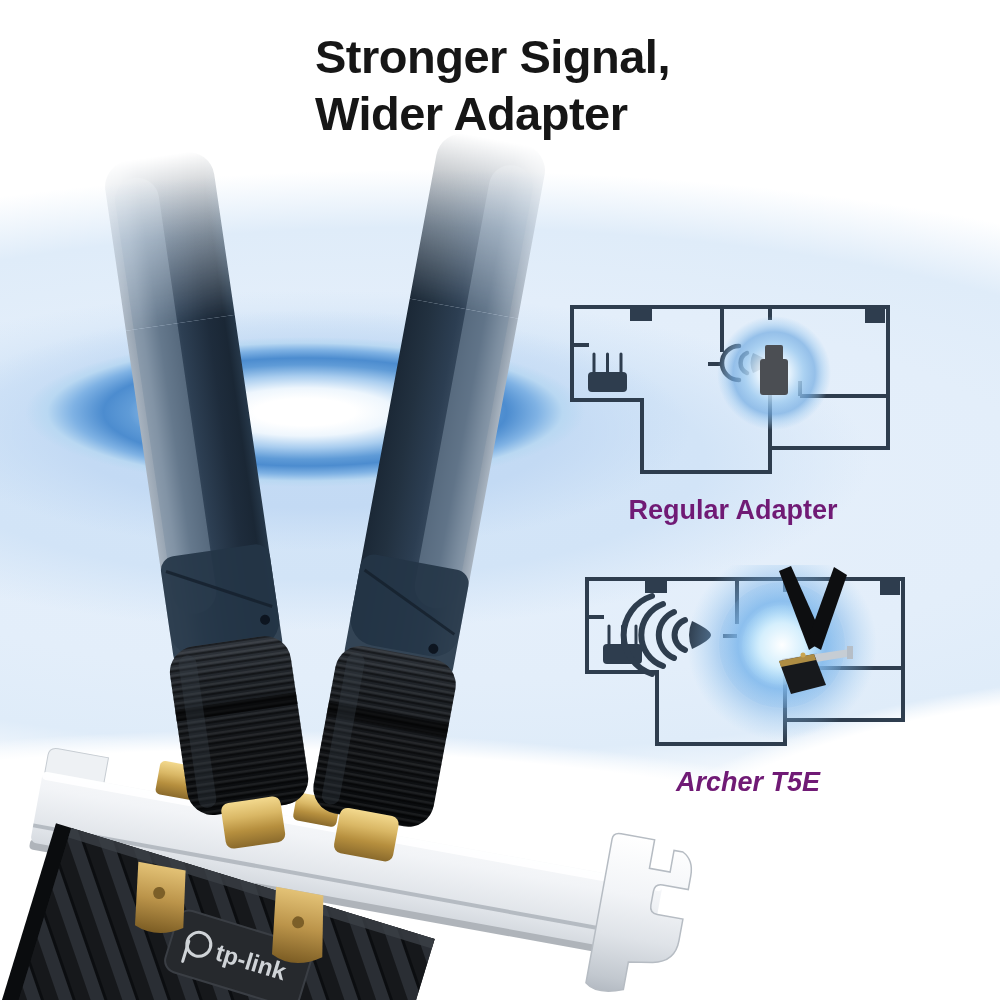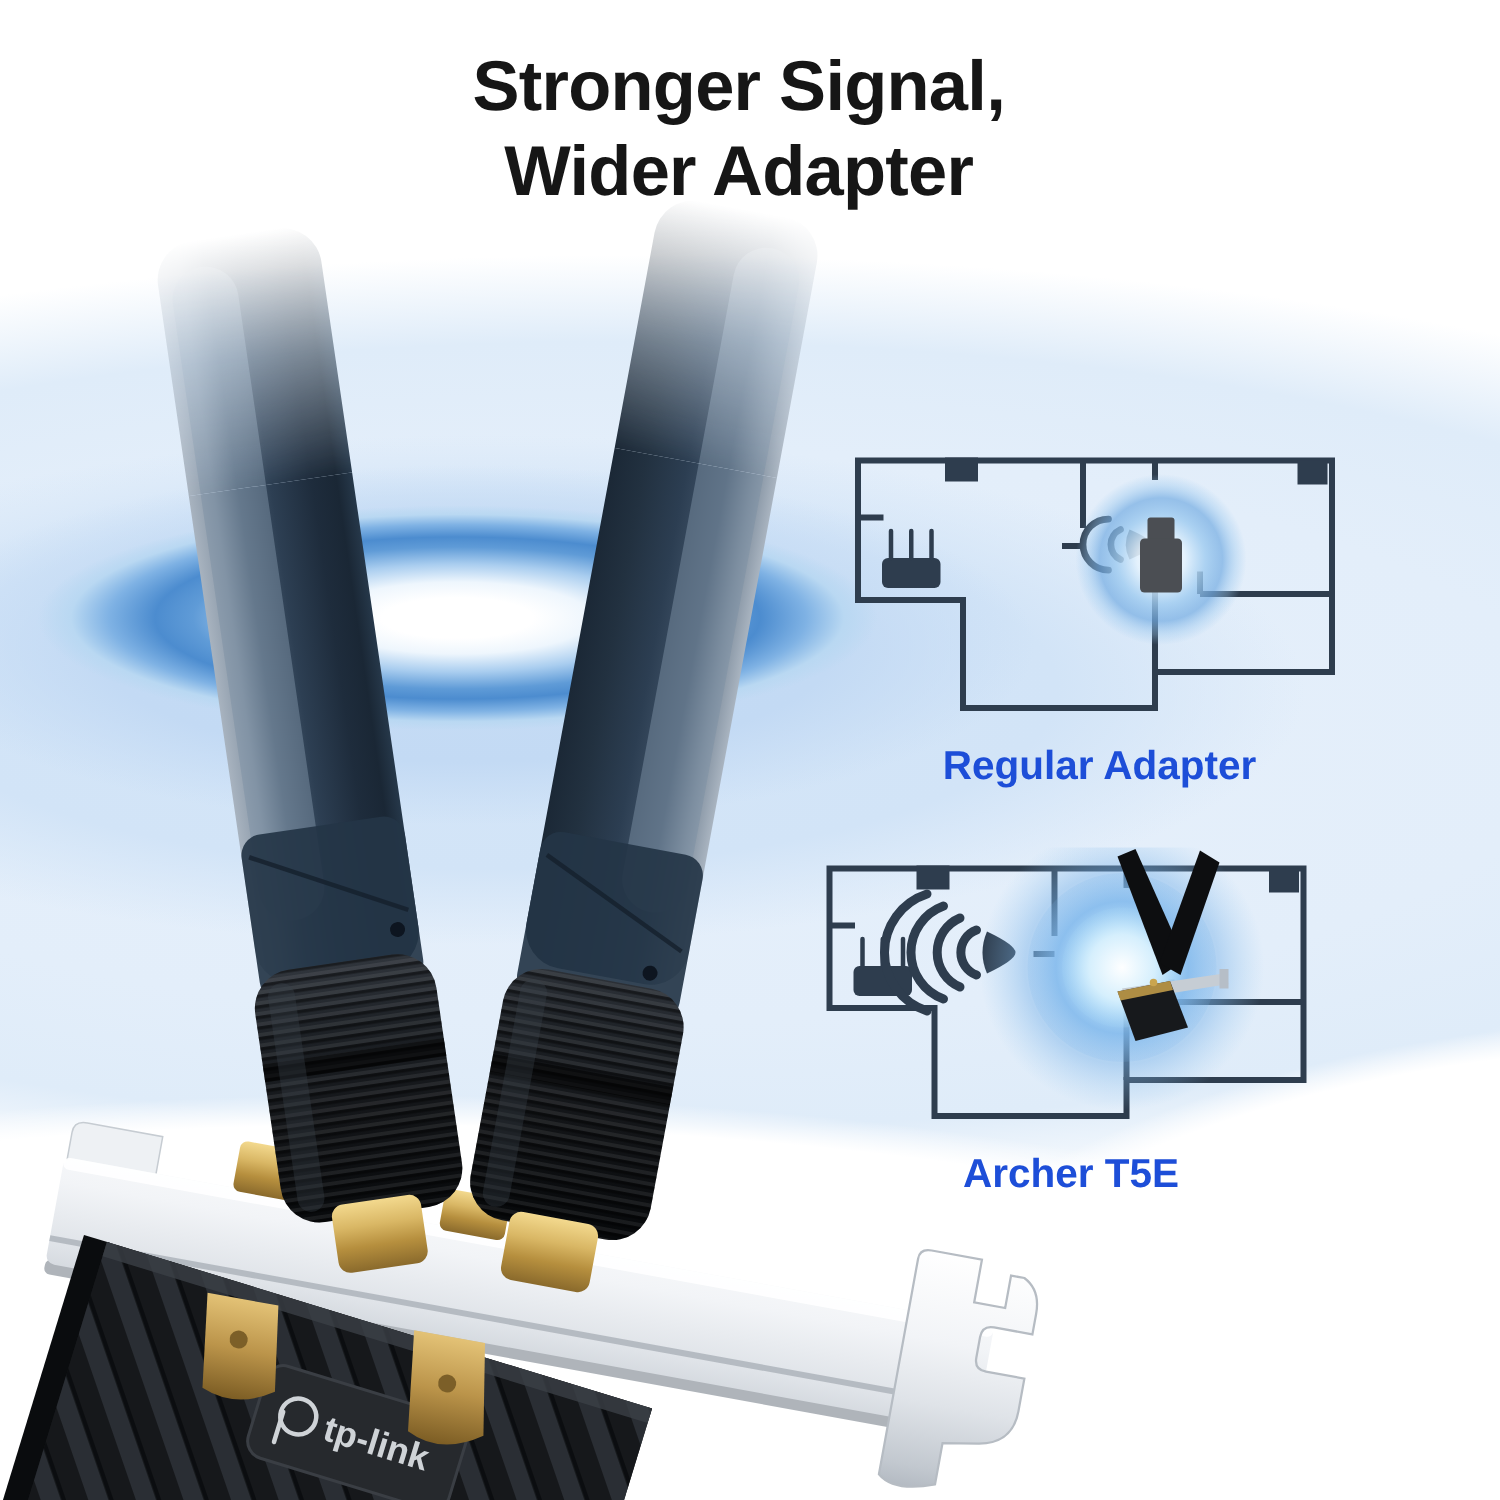--- a/index.html
+++ b/index.html
@@ -13,25 +13,25 @@
     background:radial-gradient(closest-side,#d5e6f8 0%,#d2e4f7 70%,rgba(210,228,247,0) 100%);}
   .bandC{left:-70px;top:310px;width:760px;height:240px;
     background:radial-gradient(closest-side,#c6dcf5 0%,#c3daf4 65%,rgba(195,218,244,0) 100%);}
   .coreRipple{left:25px;top:337px;width:560px;height:150px;
     background:radial-gradient(closest-side,#ffffff 0%,#ffffff 18%,#eef6fd 32%,#a9cdef 48%,#5f9bd7 63%,#4c8ccf 72%,#7fb2e4 83%,#b9d8f2 92%,rgba(185,216,242,0) 100%);}
   .whiteL{left:-1000px;top:730px;width:2500px;height:1000px;
     background:radial-gradient(closest-side,#ffffff 0%,#ffffff 96%,rgba(255,255,255,0) 100%);}
   .whiteR{left:420px;top:680px;width:1400px;height:940px;
     background:radial-gradient(closest-side,#ffffff 0%,#ffffff 96%,rgba(255,255,255,0) 100%);}
   .title{left:315px;top:28px;color:#161616;font-weight:bold;font-size:47px;
-    line-height:1.22;letter-spacing:-0.5px;text-align:center;}
+    line-height:1.22;letter-spacing:-0.5px;}
   .diagram{width:340px;}
-  .diagram .label{margin-top:2px;text-align:center;font-size:27px;font-weight:600;color:#1d4ed8;}
+  .diagram .label{margin-top:2px;text-align:center;font-size:27px;font-weight:600;color:#701a75;}
   .dg-regular{left:563px;top:293px;}
-  .dg-archer{left:544px;top:565px;}
+  .dg-archer{left:578px;top:565px;font-style:italic;}
   svg{display:block;}
 </style>
 </head>
 <body>
 
 <div class="ellipse bandA"></div>
 <div class="ellipse bandB"></div>
 <div class="ellipse bandC"></div>
 <div class="ellipse coreRipple"></div>
 <div class="ellipse whiteL"></div>

